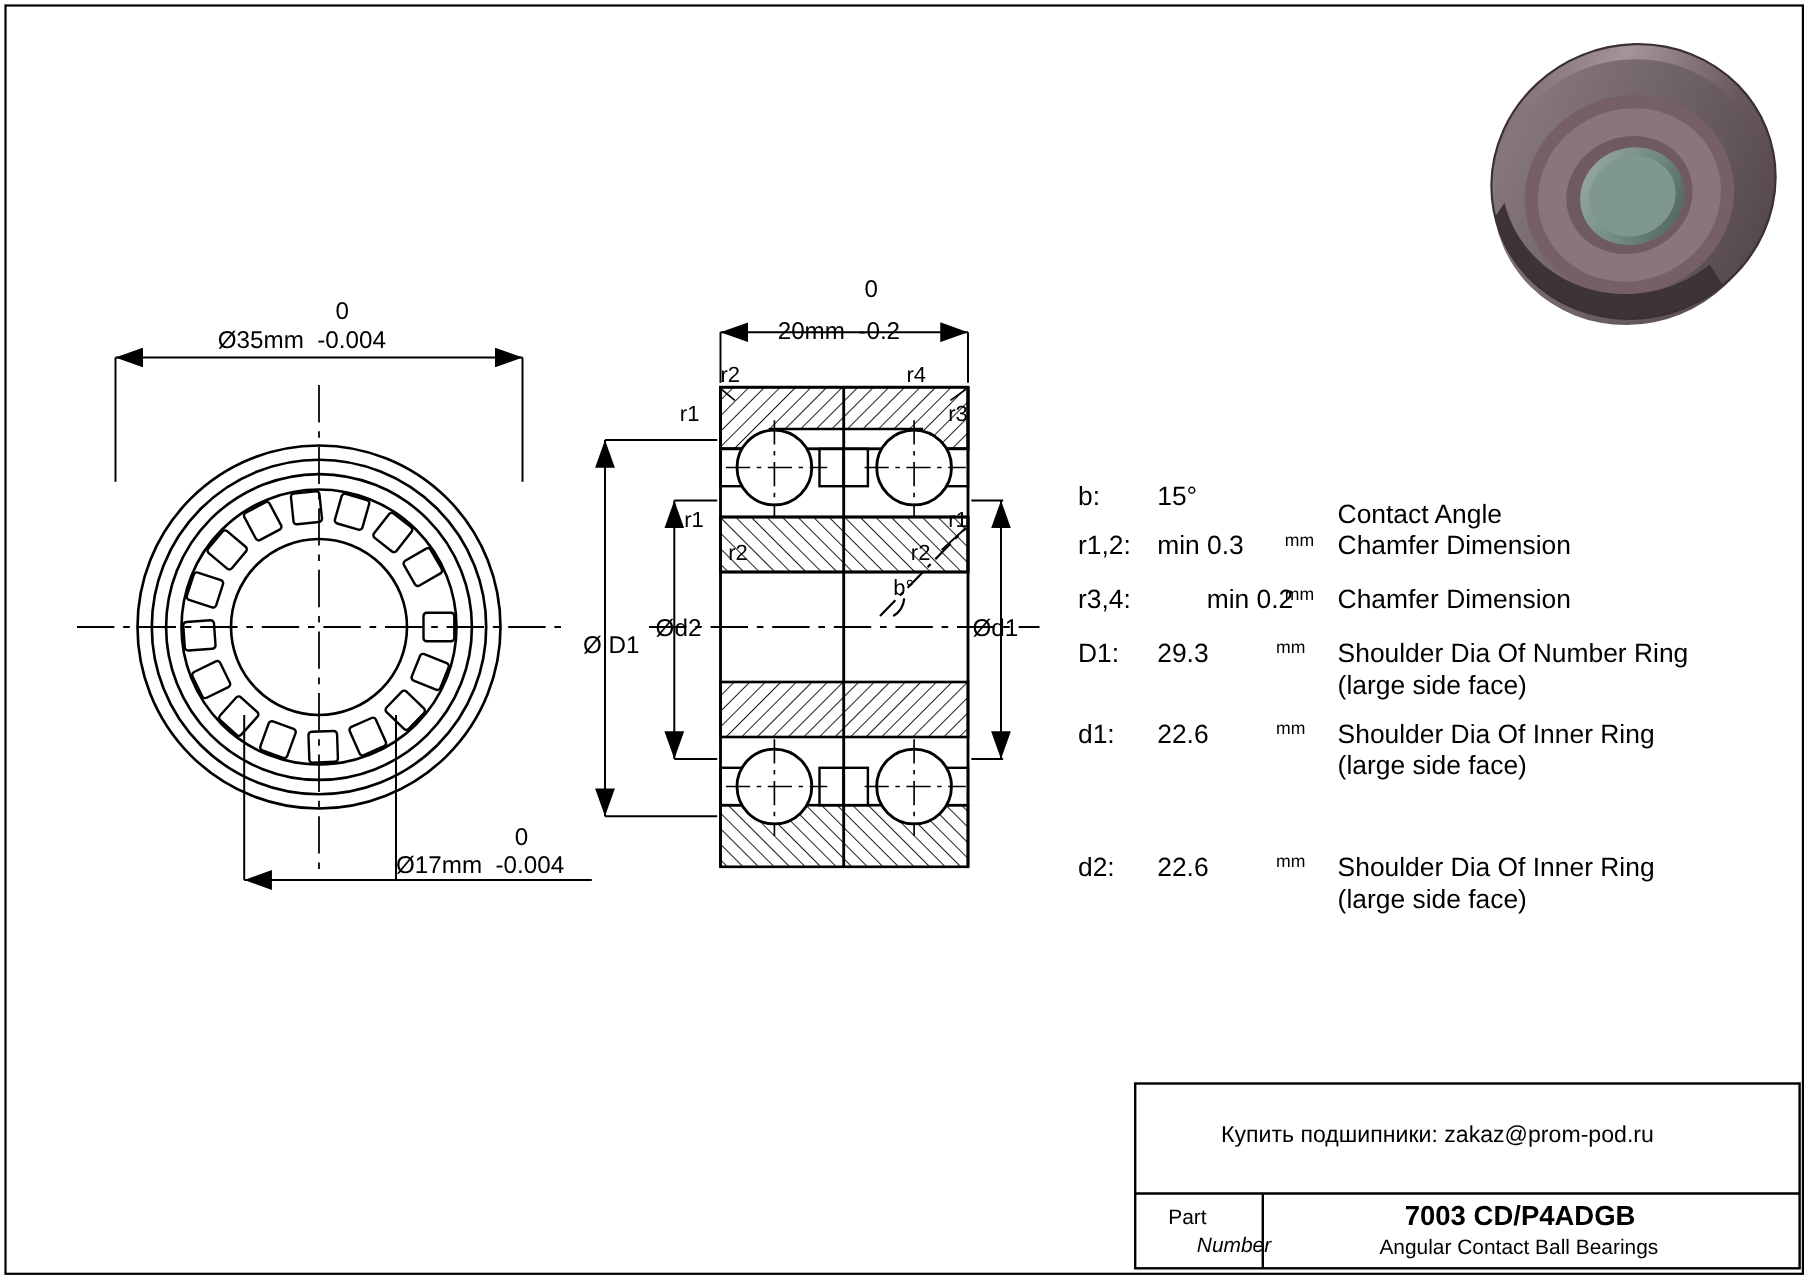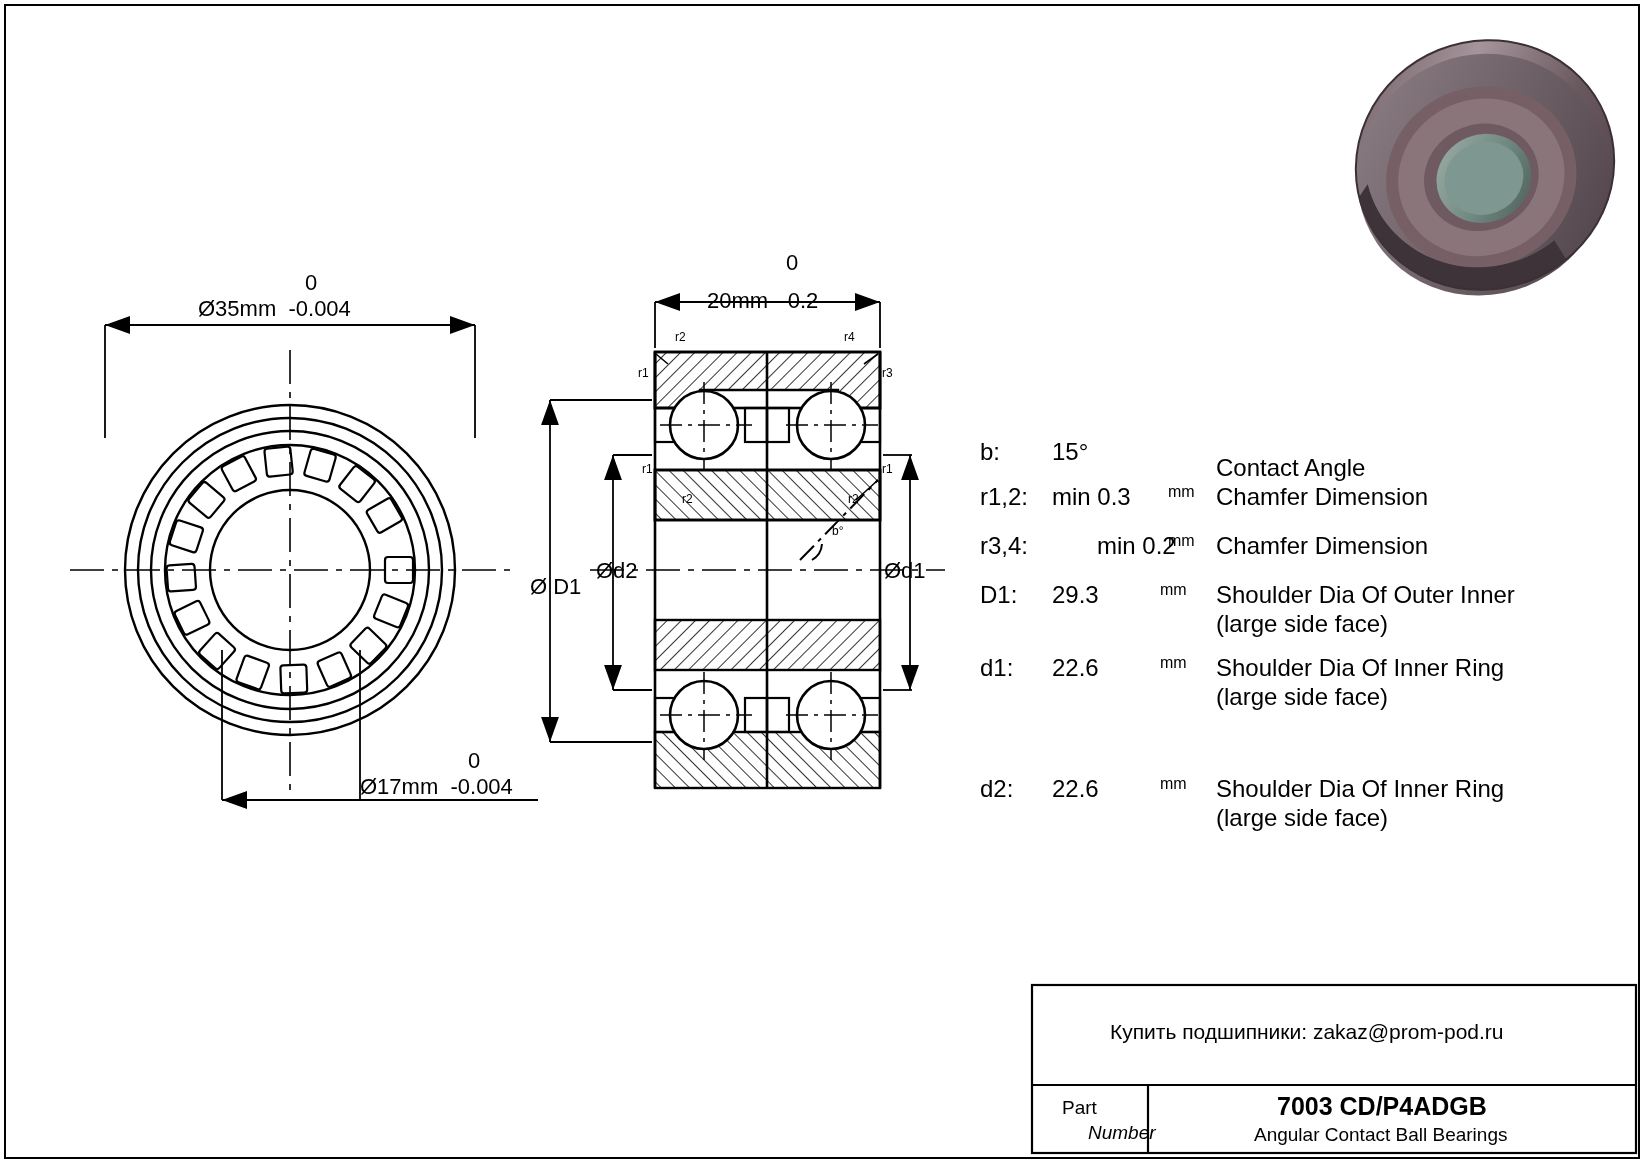--- a/index.html
+++ b/index.html
@@ -7,21 +7,21 @@
   .page{position:absolute;left:0;top:0;width:1646px;height:1165px;}
   .border{position:absolute;left:4px;top:4px;width:1636px;height:1155px;border:2px solid #000;box-sizing:border-box;}
   svg{position:absolute;left:0;top:0;}
   .txt{position:absolute;white-space:pre;}
   
   .spec-sym{font-size:24px;}
   .spec-val{font-size:24px;}
   .spec-unit{font-size:16px;}
   .spec-desc{font-size:24px;}
   .dimtxt{font-size:22px;}
-  .lbl{font-size:12px;padding-left:20px;}
+  .lbl{font-size:20px;}
   .title-email{font-size:21px;}
   .title-part{font-size:25px;font-weight:bold;}
   .title-sub{font-size:19px;}
   .title-cell{font-size:19px;}
 </style>
 </head>
 <body>
 
 <div class="page">
   <div class="border"></div>
@@ -286,21 +286,21 @@
     <div style="position:relative;height:49px;">
       <span class="txt spec-sym" style="left:0;top:0;">r3,4:</span>
       <span class="txt spec-val" style="left:88px;top:0;margin-left:29px;">min 0.2</span>
       <span class="txt spec-unit" style="left:188px;top:0;">mm</span>
       <span class="txt spec-desc" style="left:236px;top:0;">Chamfer Dimension</span>
     </div>
     <div style="position:relative;height:73px;">
       <span class="txt spec-sym" style="left:0;top:0;">D1:</span>
       <span class="txt spec-val" style="left:72px;top:0;">29.3</span>
       <span class="txt spec-unit" style="left:180px;top:0;">mm</span>
-      <span class="txt spec-desc" style="left:236px;top:0;">Shoulder Dia Of Outer Inner</span>
+      <span class="txt spec-desc" style="left:236px;top:0;">Shoulder Dia Of Number Ring</span>
       <span class="txt spec-desc" style="left:236px;top:29px;">(large side face)</span>
     </div>
     <div style="position:relative;height:73px;">
       <span class="txt spec-sym" style="left:0;top:0;">d1:</span>
       <span class="txt spec-val" style="left:72px;top:0;">22.6</span>
       <span class="txt spec-unit" style="left:180px;top:0;">mm</span>
       <span class="txt spec-desc" style="left:236px;top:0;">Shoulder Dia Of Inner Ring</span>
       <span class="txt spec-desc" style="left:236px;top:29px;">(large side face)</span>
     </div>
     <div style="position:relative;height:73px;margin-top:48px;">

